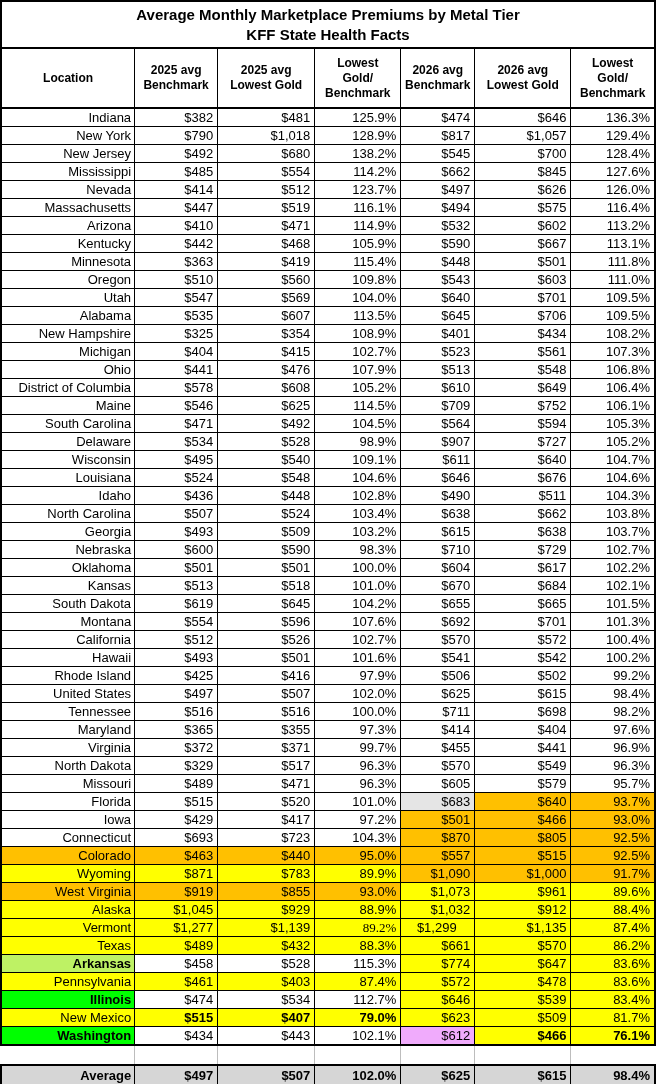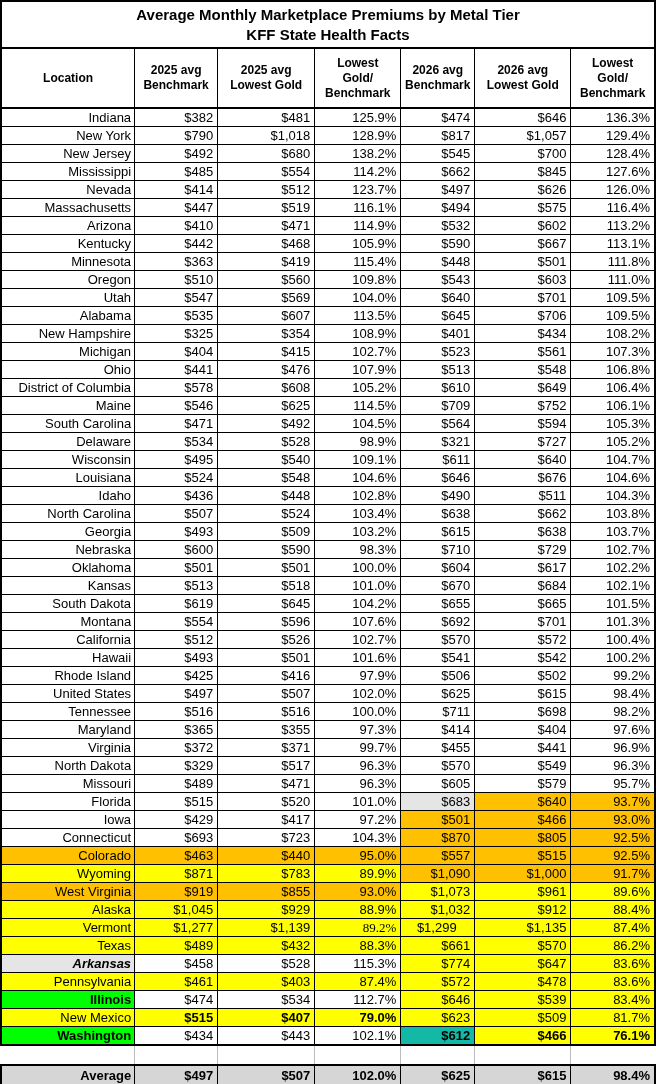--- a/index.html
+++ b/index.html
@@ -221,21 +221,21 @@
           <td class="num">104.5%</td>
           <td class="num">$564</td>
           <td class="num">$594</td>
           <td class="num">105.3%</td>
         </tr>
         <tr>
           <td class="loc">Delaware</td>
           <td class="num">$534</td>
           <td class="num">$528</td>
           <td class="num">98.9%</td>
-          <td class="num">$321</td>
+          <td class="num">$907</td>
           <td class="num">$727</td>
           <td class="num">105.2%</td>
         </tr>
         <tr>
           <td class="loc">Wisconsin</td>
           <td class="num">$495</td>
           <td class="num">$540</td>
           <td class="num">109.1%</td>
           <td class="num">$611</td>
           <td class="num">$640</td>
@@ -478,21 +478,21 @@
         <tr>
           <td class="loc" style="background: rgb(255, 255, 0);">Texas</td>
           <td class="num" style="background: rgb(255, 255, 0);">$489</td>
           <td class="num" style="background: rgb(255, 255, 0);">$432</td>
           <td class="num" style="background: rgb(255, 255, 0);">88.3%</td>
           <td class="num" style="background: rgb(255, 255, 0);">$661</td>
           <td class="num" style="background: rgb(255, 255, 0);">$570</td>
           <td class="num" style="background: rgb(255, 255, 0);">86.2%</td>
         </tr>
         <tr>
-          <td class="loc" style="background: #e5e5e5; font-weight: bold; font-style: italic;">Arkansas</td>
+          <td class="loc" style="background: #bef264; font-weight: bold;">Arkansas</td>
           <td class="num">$458</td>
           <td class="num">$528</td>
           <td class="num">115.3%</td>
           <td class="num" style="background: rgb(255, 255, 0);">$774</td>
           <td class="num" style="background: rgb(255, 255, 0);">$647</td>
           <td class="num" style="background: rgb(255, 255, 0);">83.6%</td>
         </tr>
         <tr>
           <td class="loc" style="background: rgb(255, 255, 0);">Pennsylvania</td>
           <td class="num" style="background: rgb(255, 255, 0);">$461</td>
@@ -518,21 +518,21 @@
           <td class="num" style="background: rgb(255, 255, 0); font-weight: bold;">79.0%</td>
           <td class="num" style="background: rgb(255, 255, 0);">$623</td>
           <td class="num" style="background: rgb(255, 255, 0);">$509</td>
           <td class="num" style="background: rgb(255, 255, 0);">81.7%</td>
         </tr>
         <tr>
           <td class="loc" style="background: rgb(0, 255, 0); font-weight: bold;">Washington</td>
           <td class="num">$434</td>
           <td class="num">$443</td>
           <td class="num">102.1%</td>
-          <td class="num" style="background: #14b8a6; font-weight: bold; text-align: right;">$612</td>
+          <td class="num" style="background: #f0abfc; font-weight: normal; text-align: right;">$612</td>
           <td class="num" style="background: rgb(255, 255, 0); font-weight: bold;">$466</td>
           <td class="num" style="background: rgb(255, 255, 0); font-weight: bold;">76.1%</td>
         </tr>
       </tbody>
   </table>
 
   <div class="spacer">
     <div class="gcell" style="width:132px"></div>
     <div class="gcell" style="width:82px"></div>
     <div class="gcell" style="width:96px"></div>

